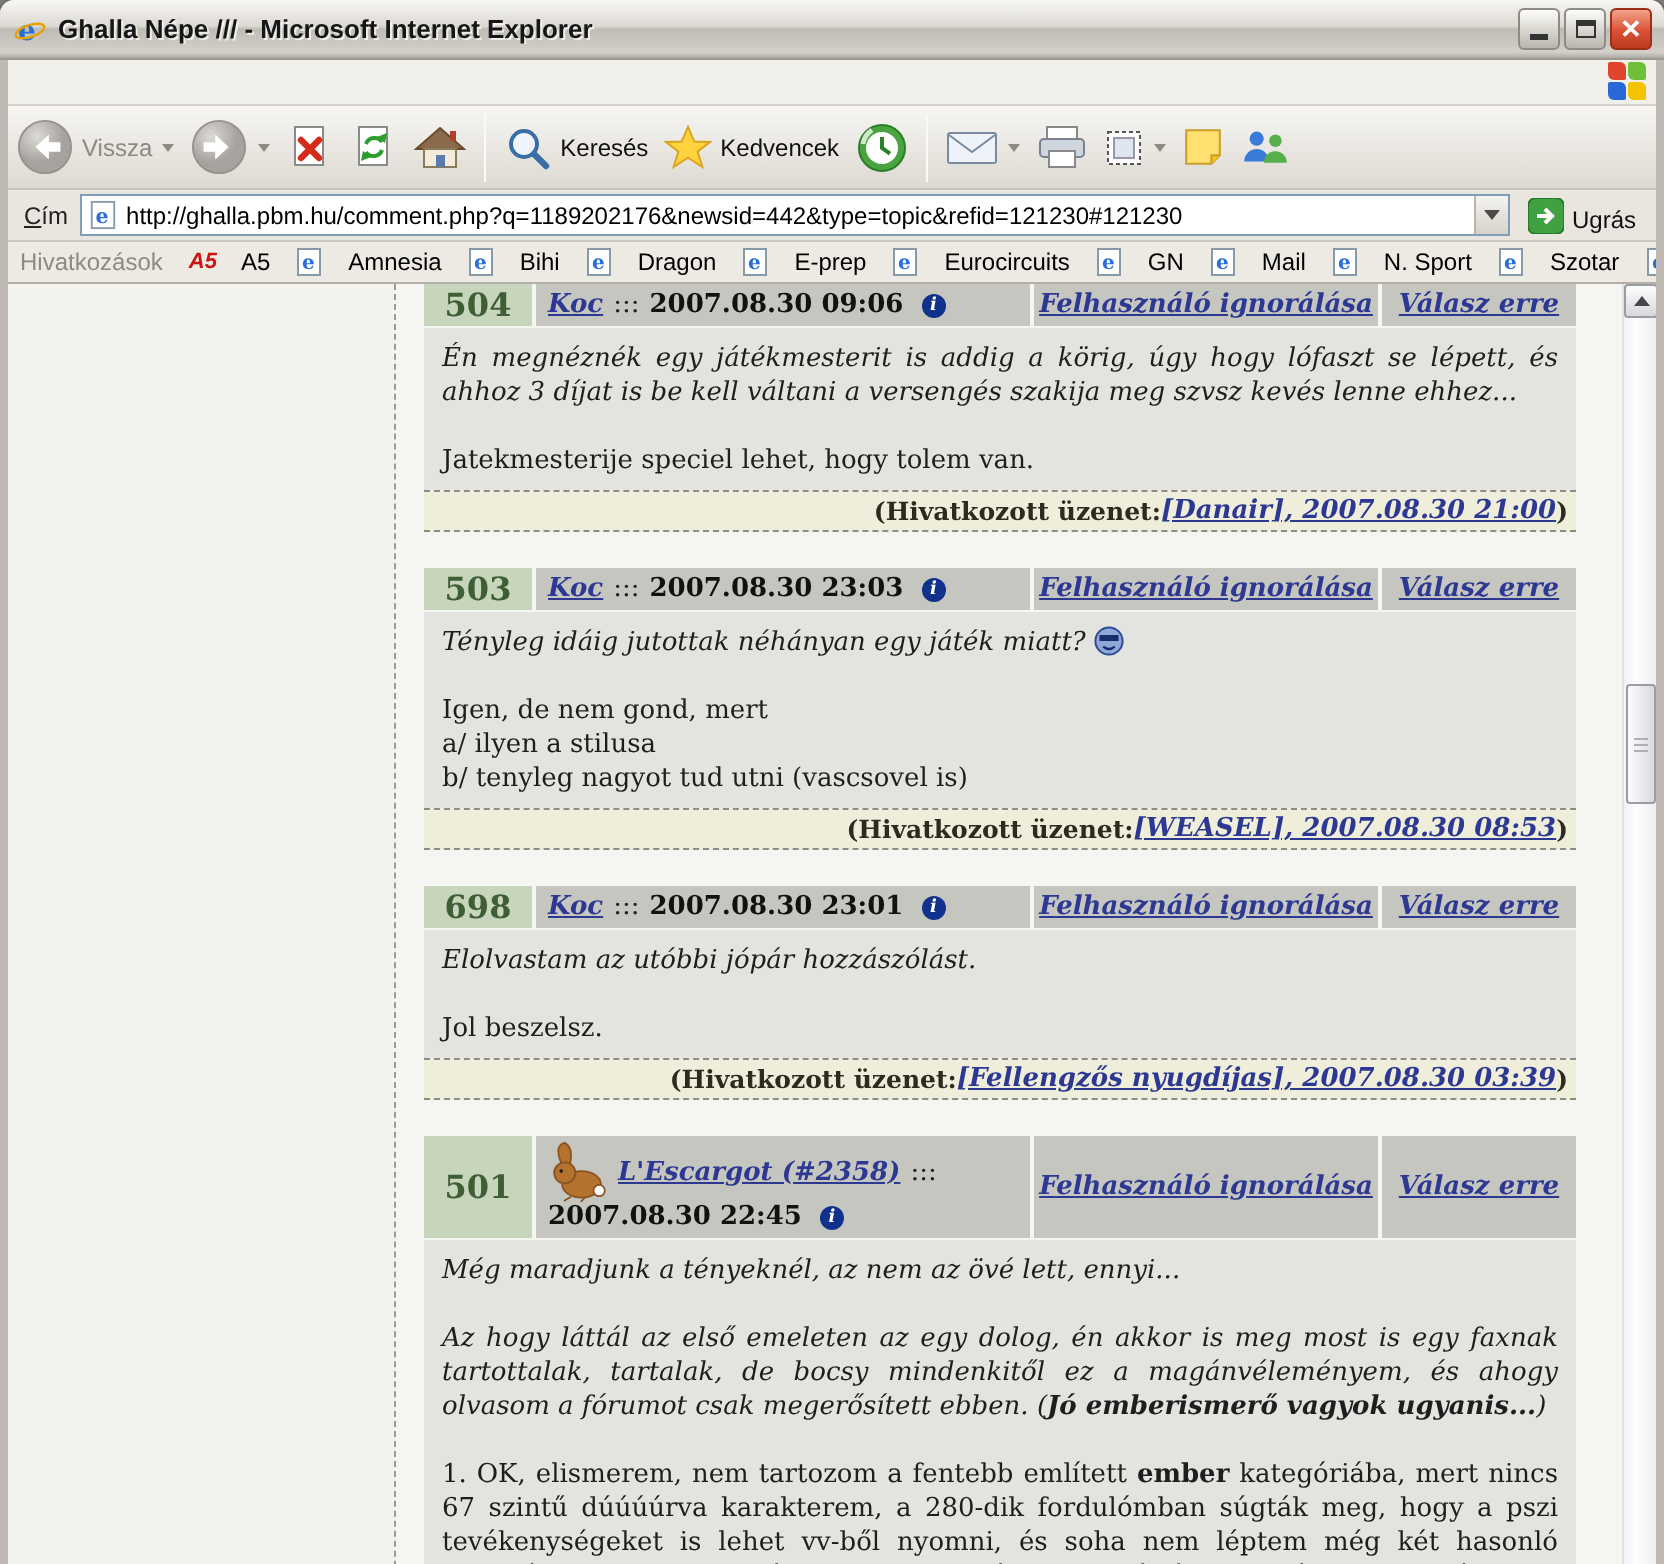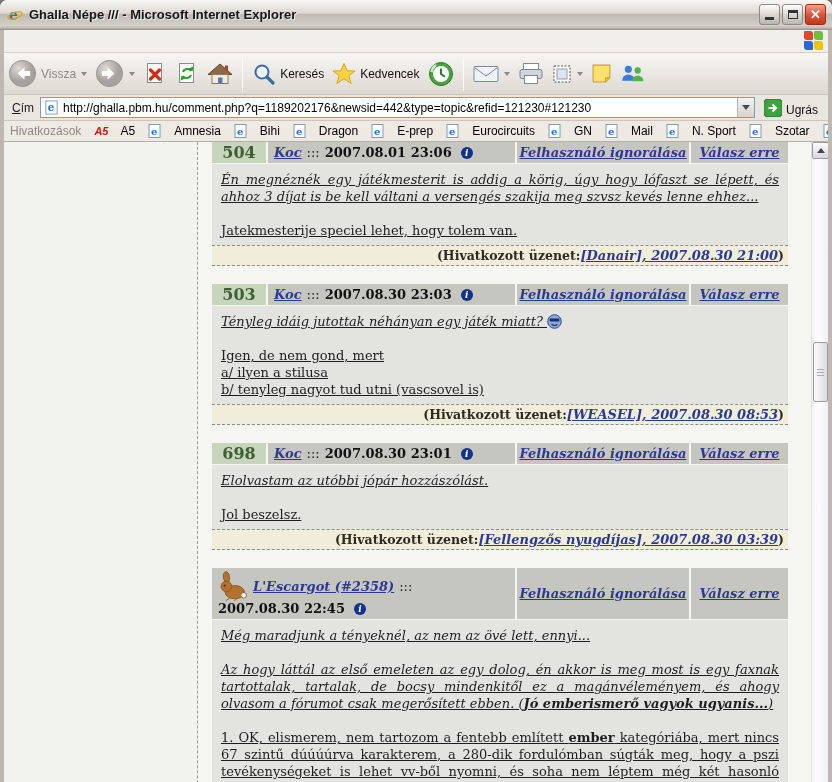--- a/index.html
+++ b/index.html
@@ -79,21 +79,21 @@
   .cell.ignore { width:172px; display:flex; align-items:center; justify-content:center; }
   .cell.reply { width:97px; display:flex; align-items:center; justify-content:center; }
   .post a { color:#2d3893; font-weight:bold; font-size:13px;font-style:italic; }
   .author .sep { font-weight:normal; color:#222; }
   .author .date { font-weight:bold; color:#111; }
   .aline { display:flex; align-items:center; gap:5px; }
   .info-ic { display:inline-flex; width:12px; height:12px; border-radius:50%; background:#10318c;
     color:#fff; font-size:9px; font-style:italic; font-weight:bold; align-items:center;
     justify-content:center; margin-left:4px; vertical-align:1px; font-family:"DejaVu Serif",serif;}
   .post-body { background:#e3e3df; padding:7px 9px 6px; font-size:13px; line-height:17px; margin-top:1px; }
-  .post-body p { margin:0 0 17px;text-decoration:underline; }
+  .post-body p { margin:0 0 17px; }
   .post-body p:last-child { margin-bottom:0; }
   .italic { font-style:italic; }
   .justify { text-align:justify; }
   .b { font-weight:bold; }
   .smiley { display:inline-block; width:15px; height:15px; vertical-align:-3px; }
   .post-quote { background:#efeedb; border-top:1px dashed #8d8d88; border-bottom:1px dashed #8d8d88;
     height:21px; display:flex; align-items:center; justify-content:flex-end;
     font-size:12.5px; font-weight:bold; color:#2b2b20; padding-right:4px; }
   .rabbit-wrap { width:30px; height:30px; flex:none; }
 
@@ -429,21 +429,21 @@
     <div class="content">
       <div class="leftcol"></div>
       <div class="posts" id="posts">
   <div class="post">
     <div class="post-header">
       <div class="cell num">504</div>
       <div class="cell author">
                 <div class="aline">
                   <a href="#">Koc</a>
                   <span class="sep"> ::: </span>
-                  <span class="date">2007.08.01 23:06</span>
+                  <span class="date">2007.08.30 09:06</span>
                   <span class="info-ic">i</span>
                 </div>
               </div>
       <div class="cell ignore">
                 <a href="#">Felhasználó ignorálása</a>
               </div>
       <div class="cell reply">
                 <a href="#">Válasz erre</a>
               </div>
     </div>
@@ -515,20 +515,21 @@
             </div>
     <div class="post-quote">
               <span class="qpre">(Hivatkozott üzenet: </span>
               <a href="#">[Fellengzős nyugdíjas], 2007.08.30 03:39</a>
               <span class="qclose">)</span>
             </div>
   </div>
 
   <div class="post">
     <div class="post-header">
+      <div class="cell num">501</div>
       <div class="cell author">
                 <div class="aline">
                   <span class="rabbit-wrap">
                     <svg width="30" height="30" viewBox="0 0 34 34">
                       <path d="M8 13 q-5 -11 1.5 -12.5 q5 2.5 3 12" fill="#b5722f" stroke="#8a5420"></path>
                       <ellipse cx="19" cy="24" rx="11" ry="7.5" fill="#b5722f" stroke="#8a5420"></ellipse>
                       <circle cx="9.5" cy="17.5" r="6" fill="#b5722f" stroke="#8a5420"></circle>
                       <circle cx="7.5" cy="16.5" r="1" fill="#1a1a1a"></circle>
                       <circle cx="29" cy="27.5" r="3.2" fill="#fff" stroke="#8a5420"></circle>
                       <path d="M13 31 l-4 2.5 M21 31.5 l-2.5 2.5" stroke="#8a5420" fill="none"></path>

